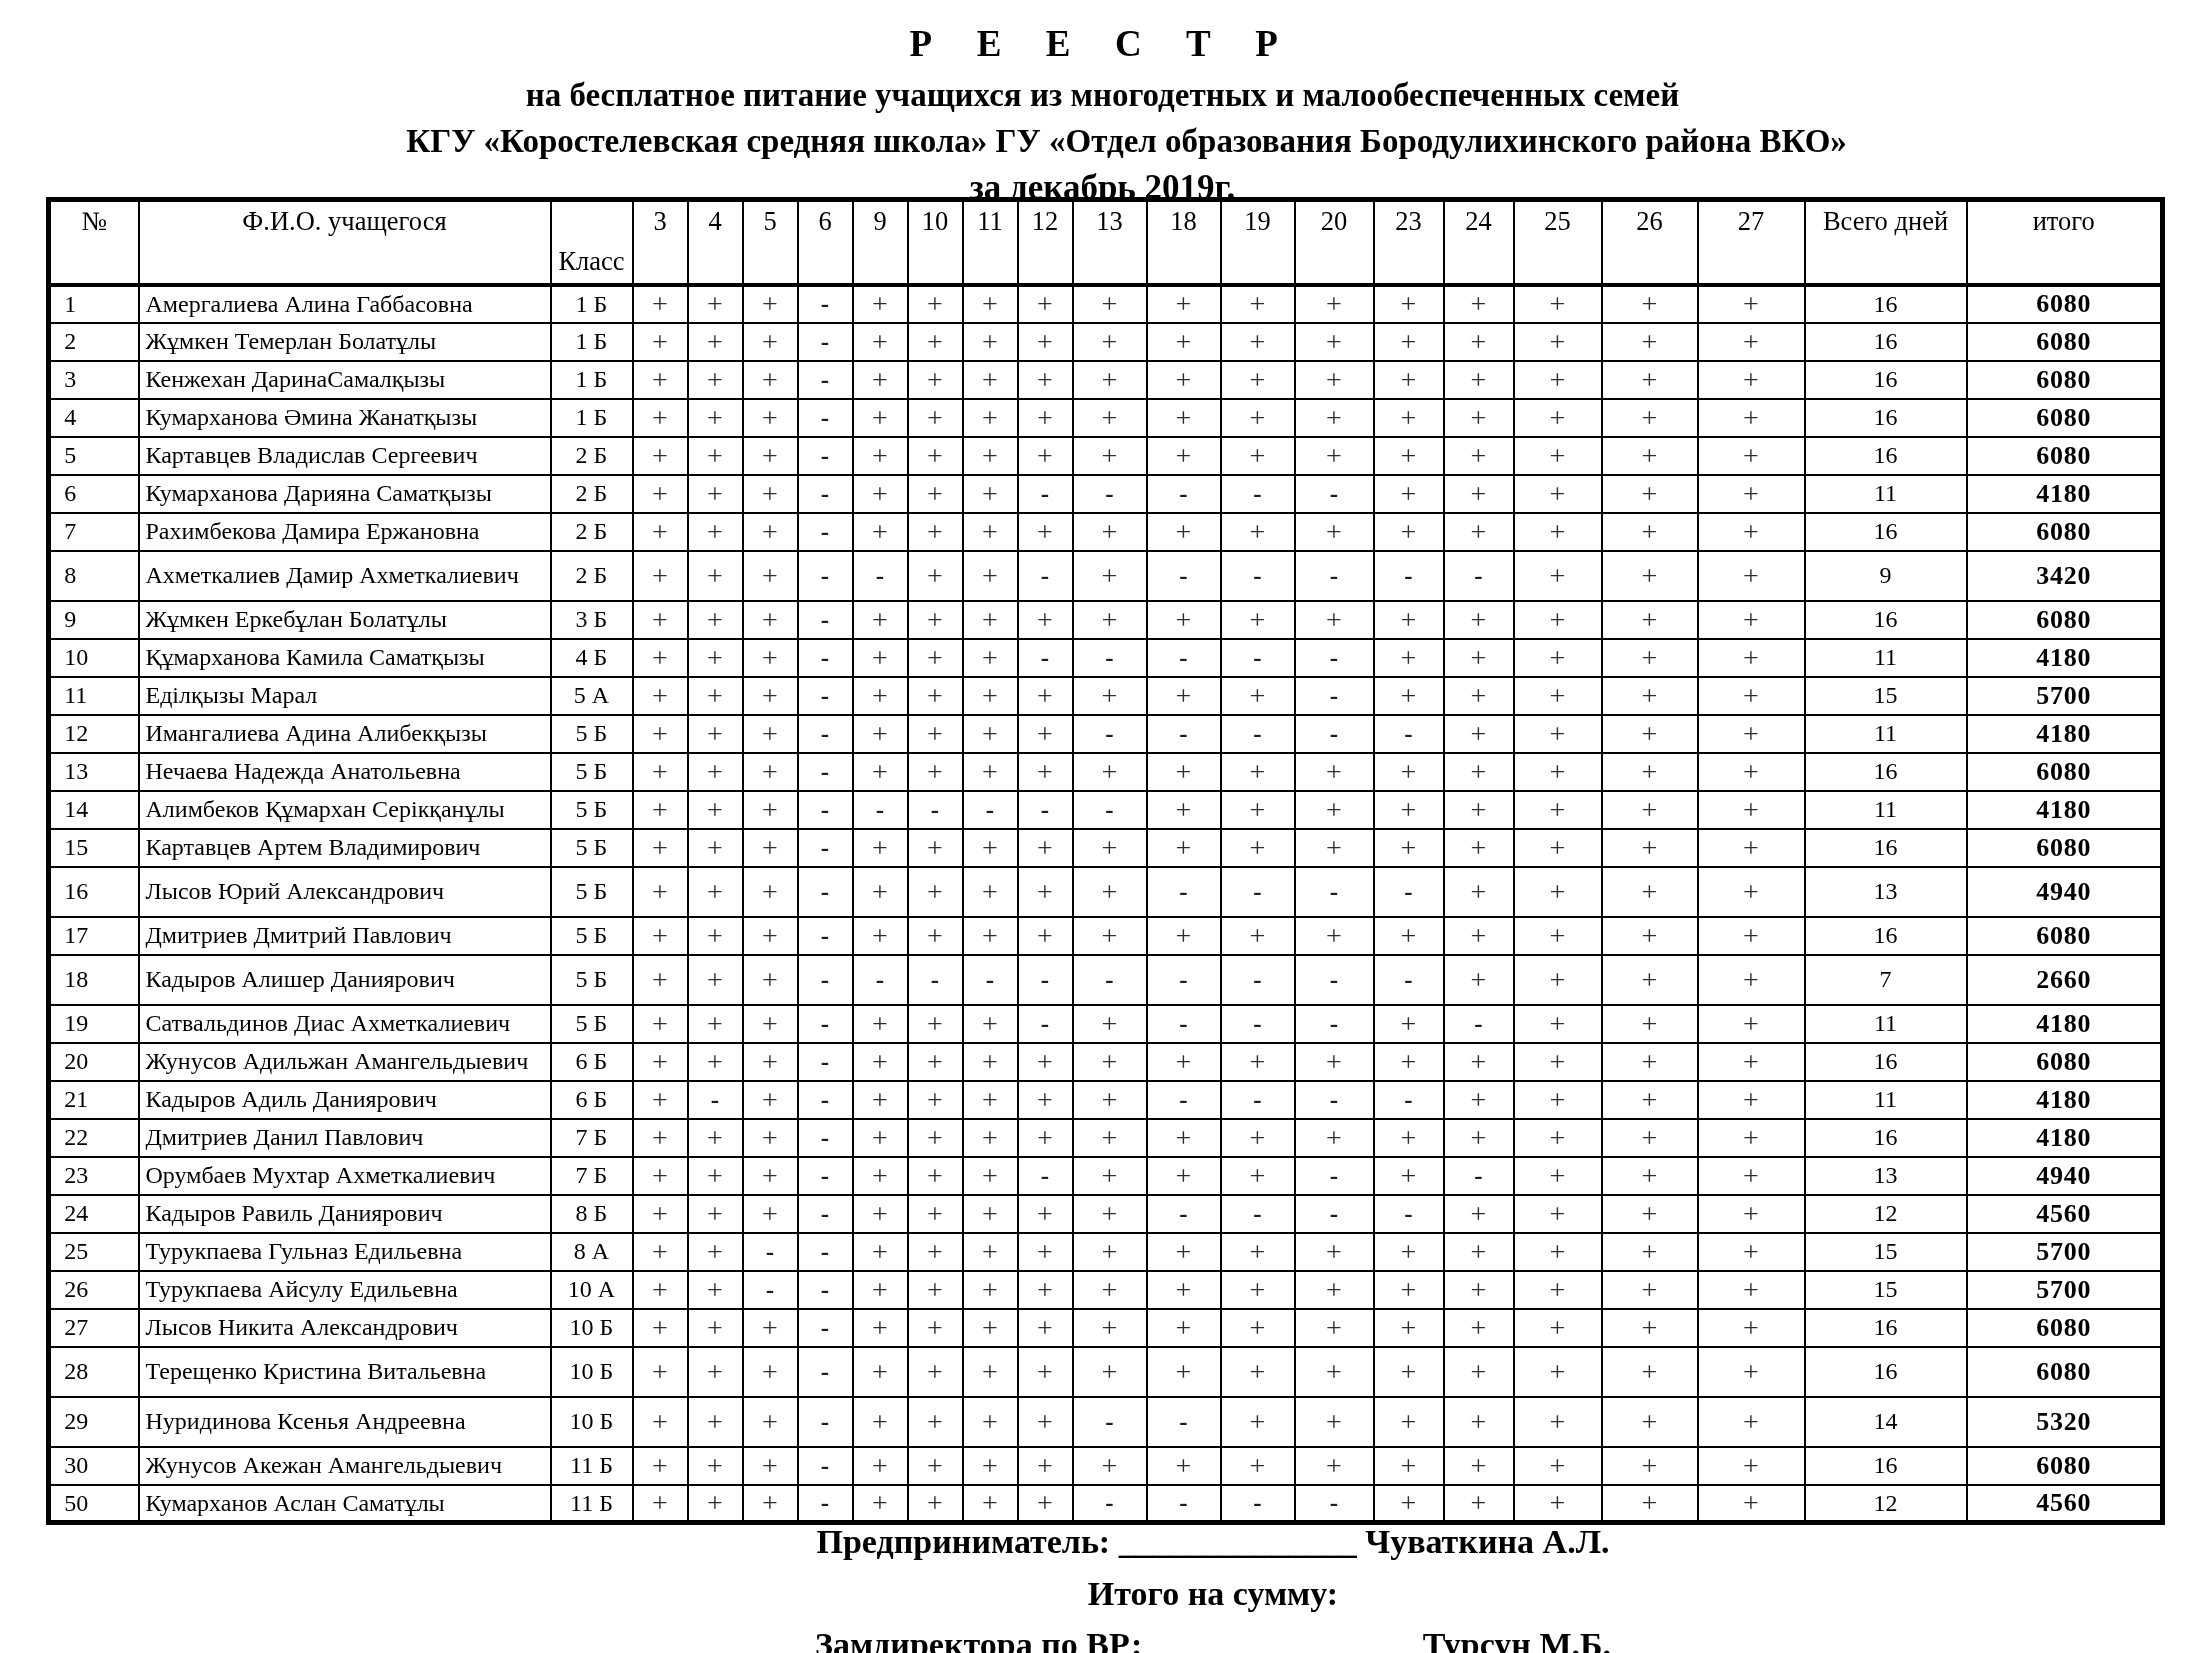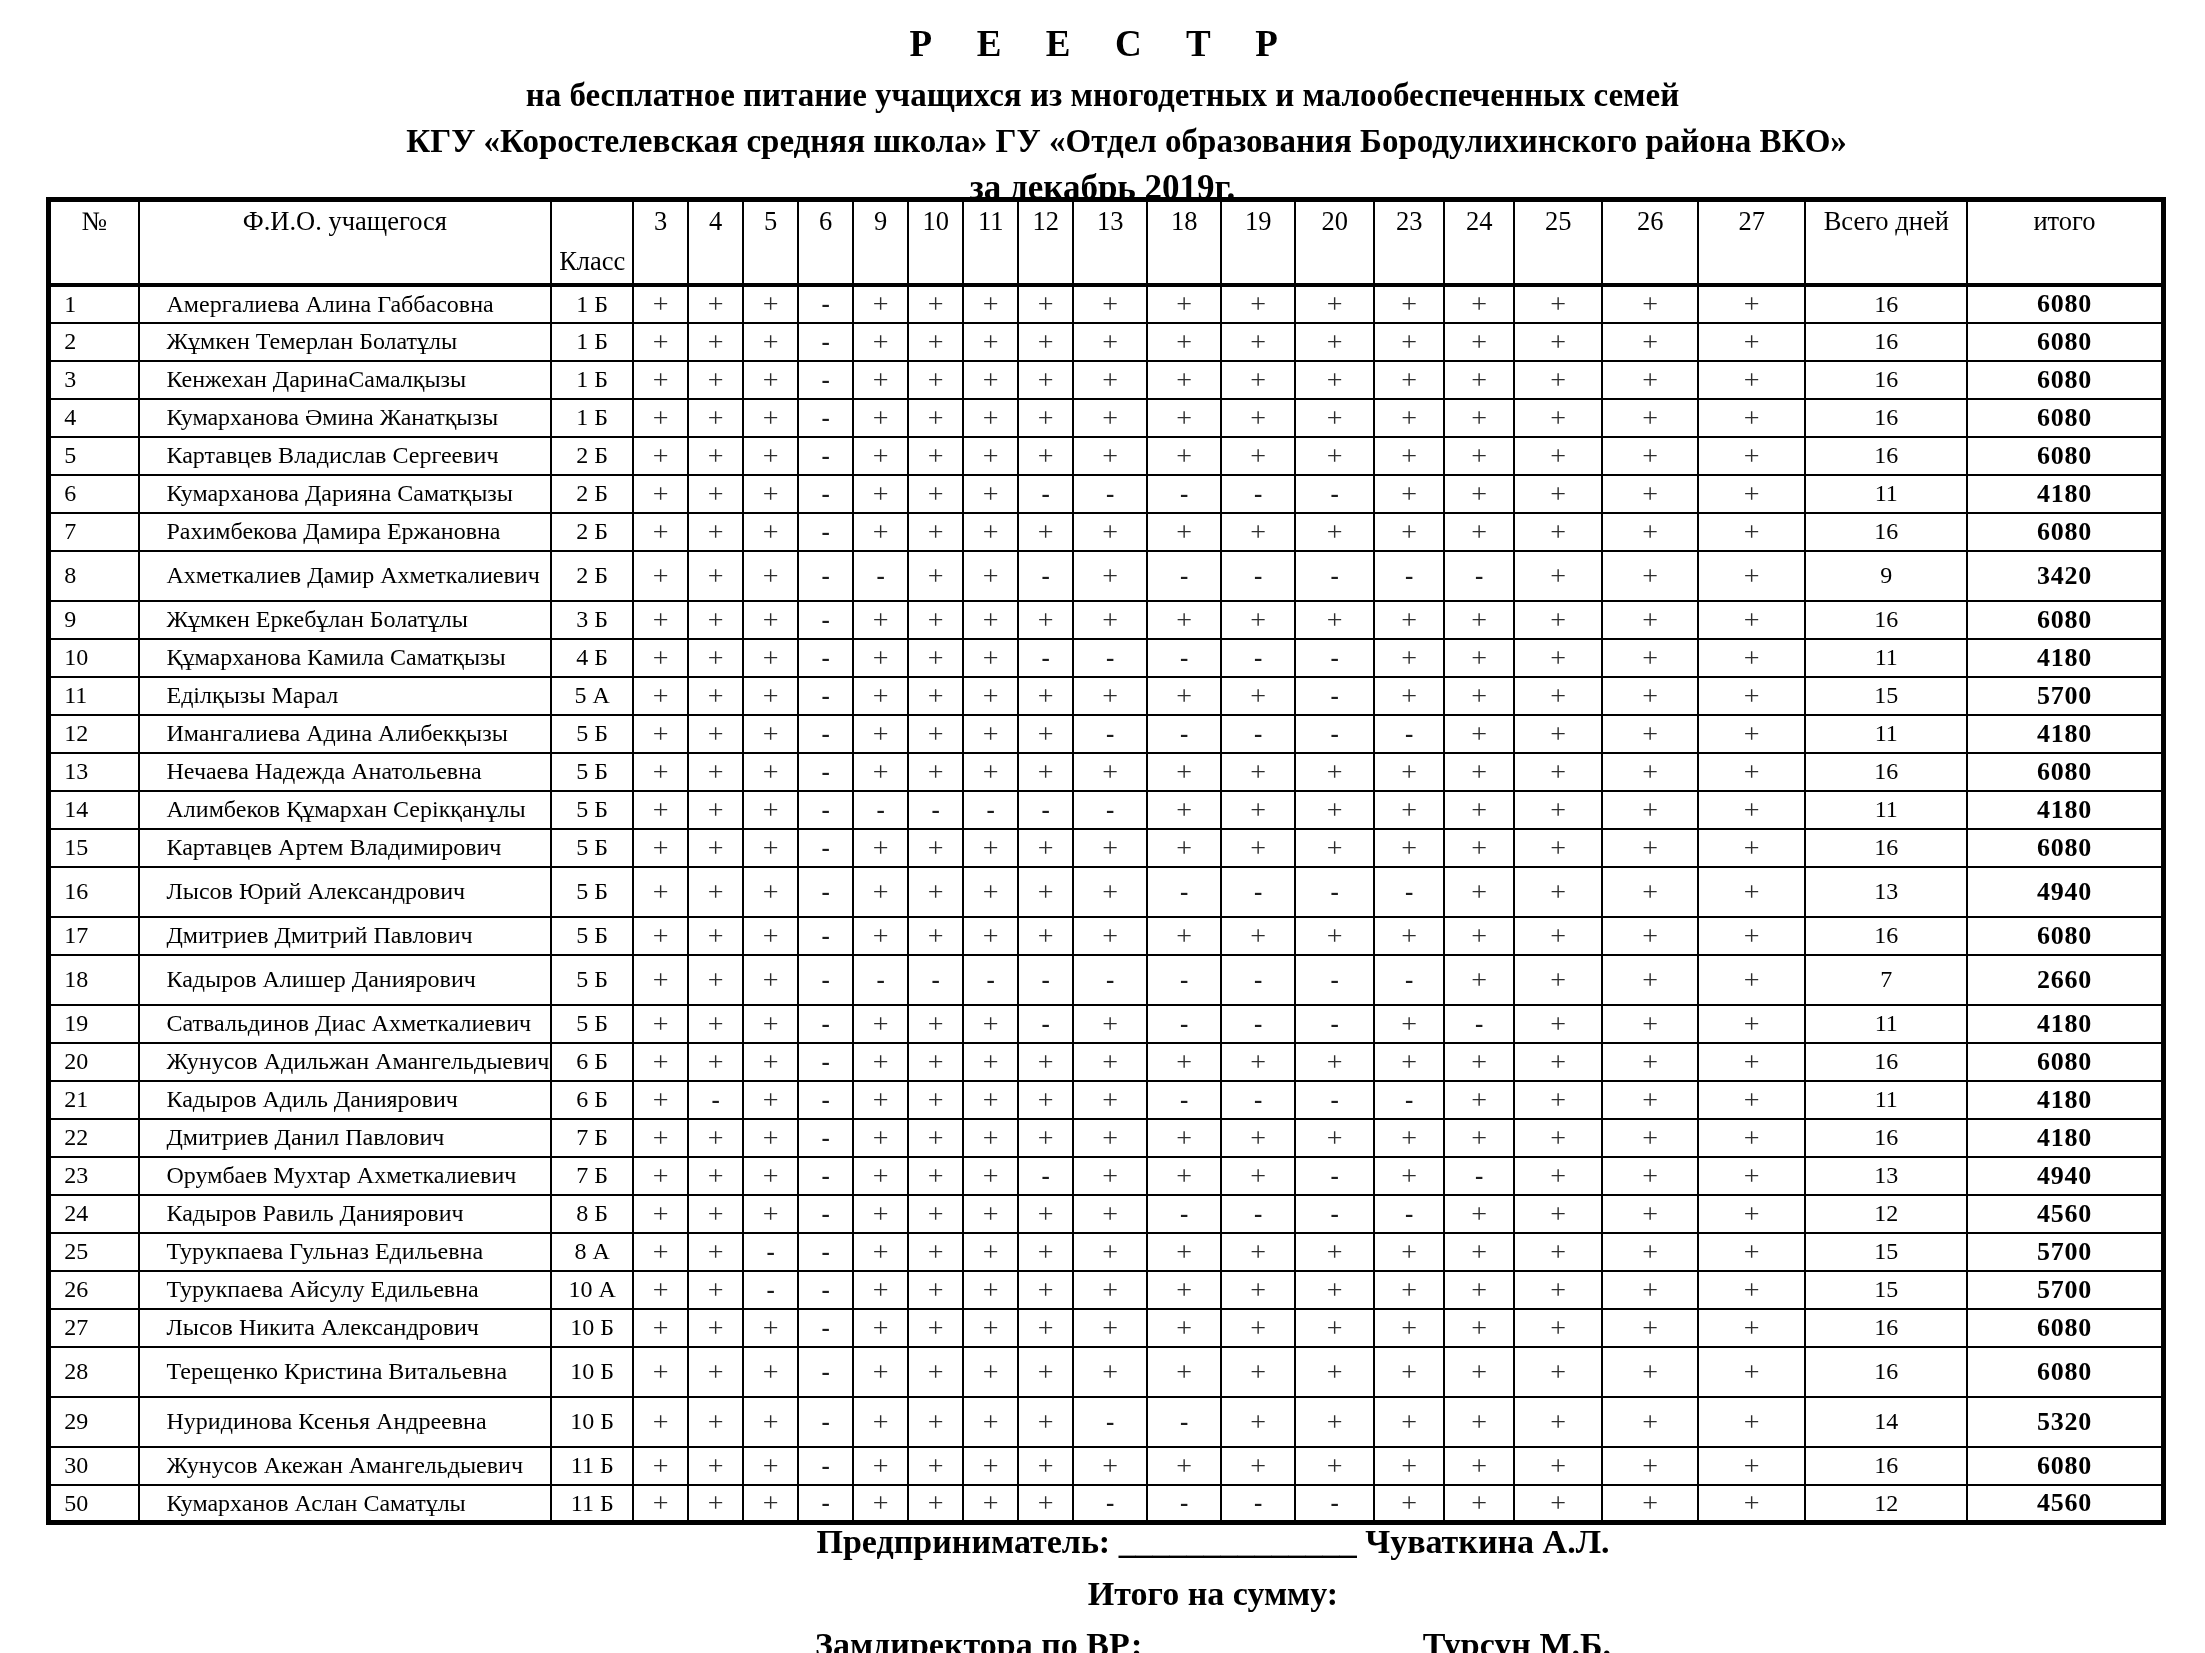--- a/index.html
+++ b/index.html
@@ -24,21 +24,21 @@
   .register thead th{
     border-bottom-width:4.4px;height:74px;font-weight:normal;font-size:26.5px;
     text-align:center;background:#fff;
   }
   .va-top{vertical-align:top;padding-top:4.4px;}
   .va-bottom{vertical-align:bottom;padding-bottom:5.9px;}
   .register tbody tr{height:38px;}
   .register tbody tr.tall{height:50px;}
   .register tbody td{font-size:24px;text-align:center;vertical-align:middle;}
   .register td.num{text-align:left;padding-left:13.2px;}
-  .register td.name{text-align:left;padding-left:27px;}
+  .register td.name{text-align:left;padding-left:6px;}
   .register td.sum{font-weight:bold;font-size:26px;letter-spacing:0.7px;}
   .register td.mark{font-size:28px;color:#2e2e2e;font-weight:normal;}
   .register td.mark.minus{font-size:25px;font-weight:bold;color:#1d1d1d;}
 
   .footer{
     position:absolute;top:1511px;left:110px;width:1985px;text-align:center;
     font-weight:bold;font-size:34px;padding-left:221px;box-sizing:border-box;
   }
   .footer .frow{margin-top:10.3px;line-height:41px;}
 </style>

